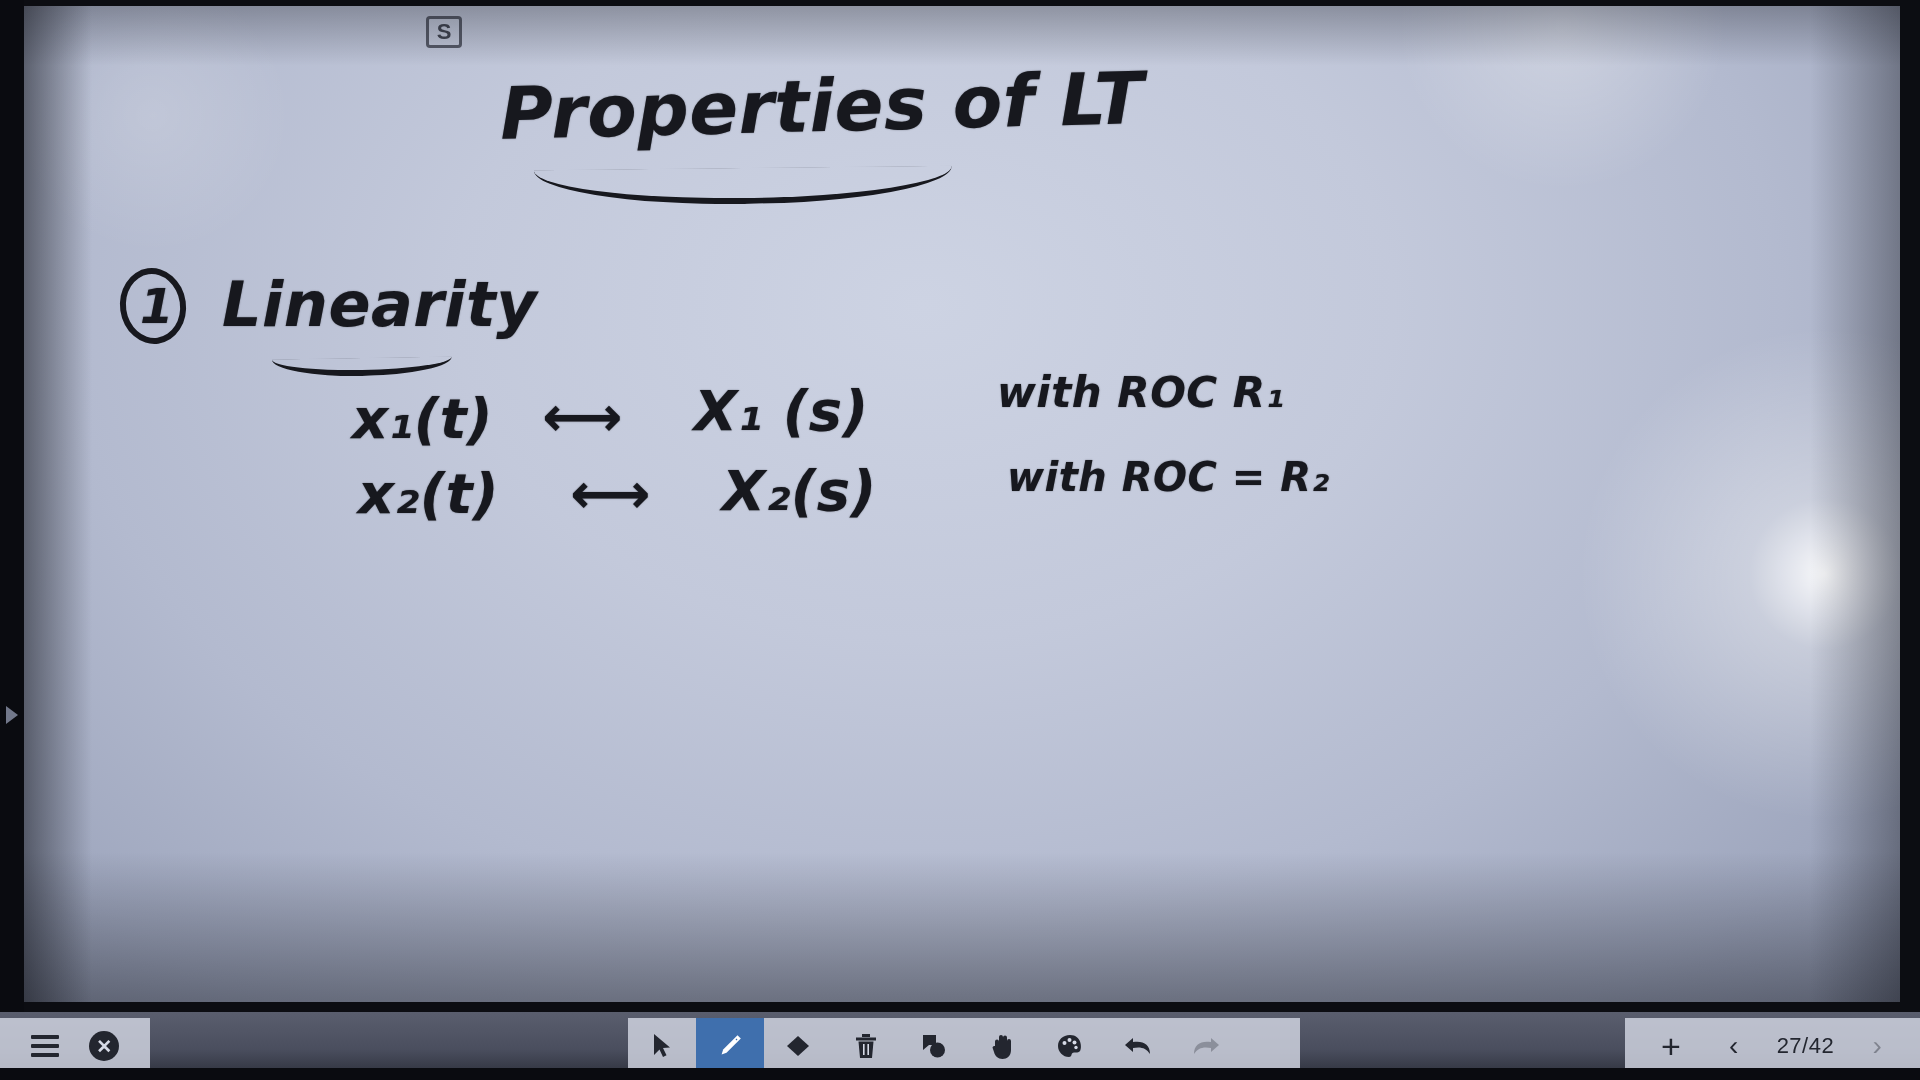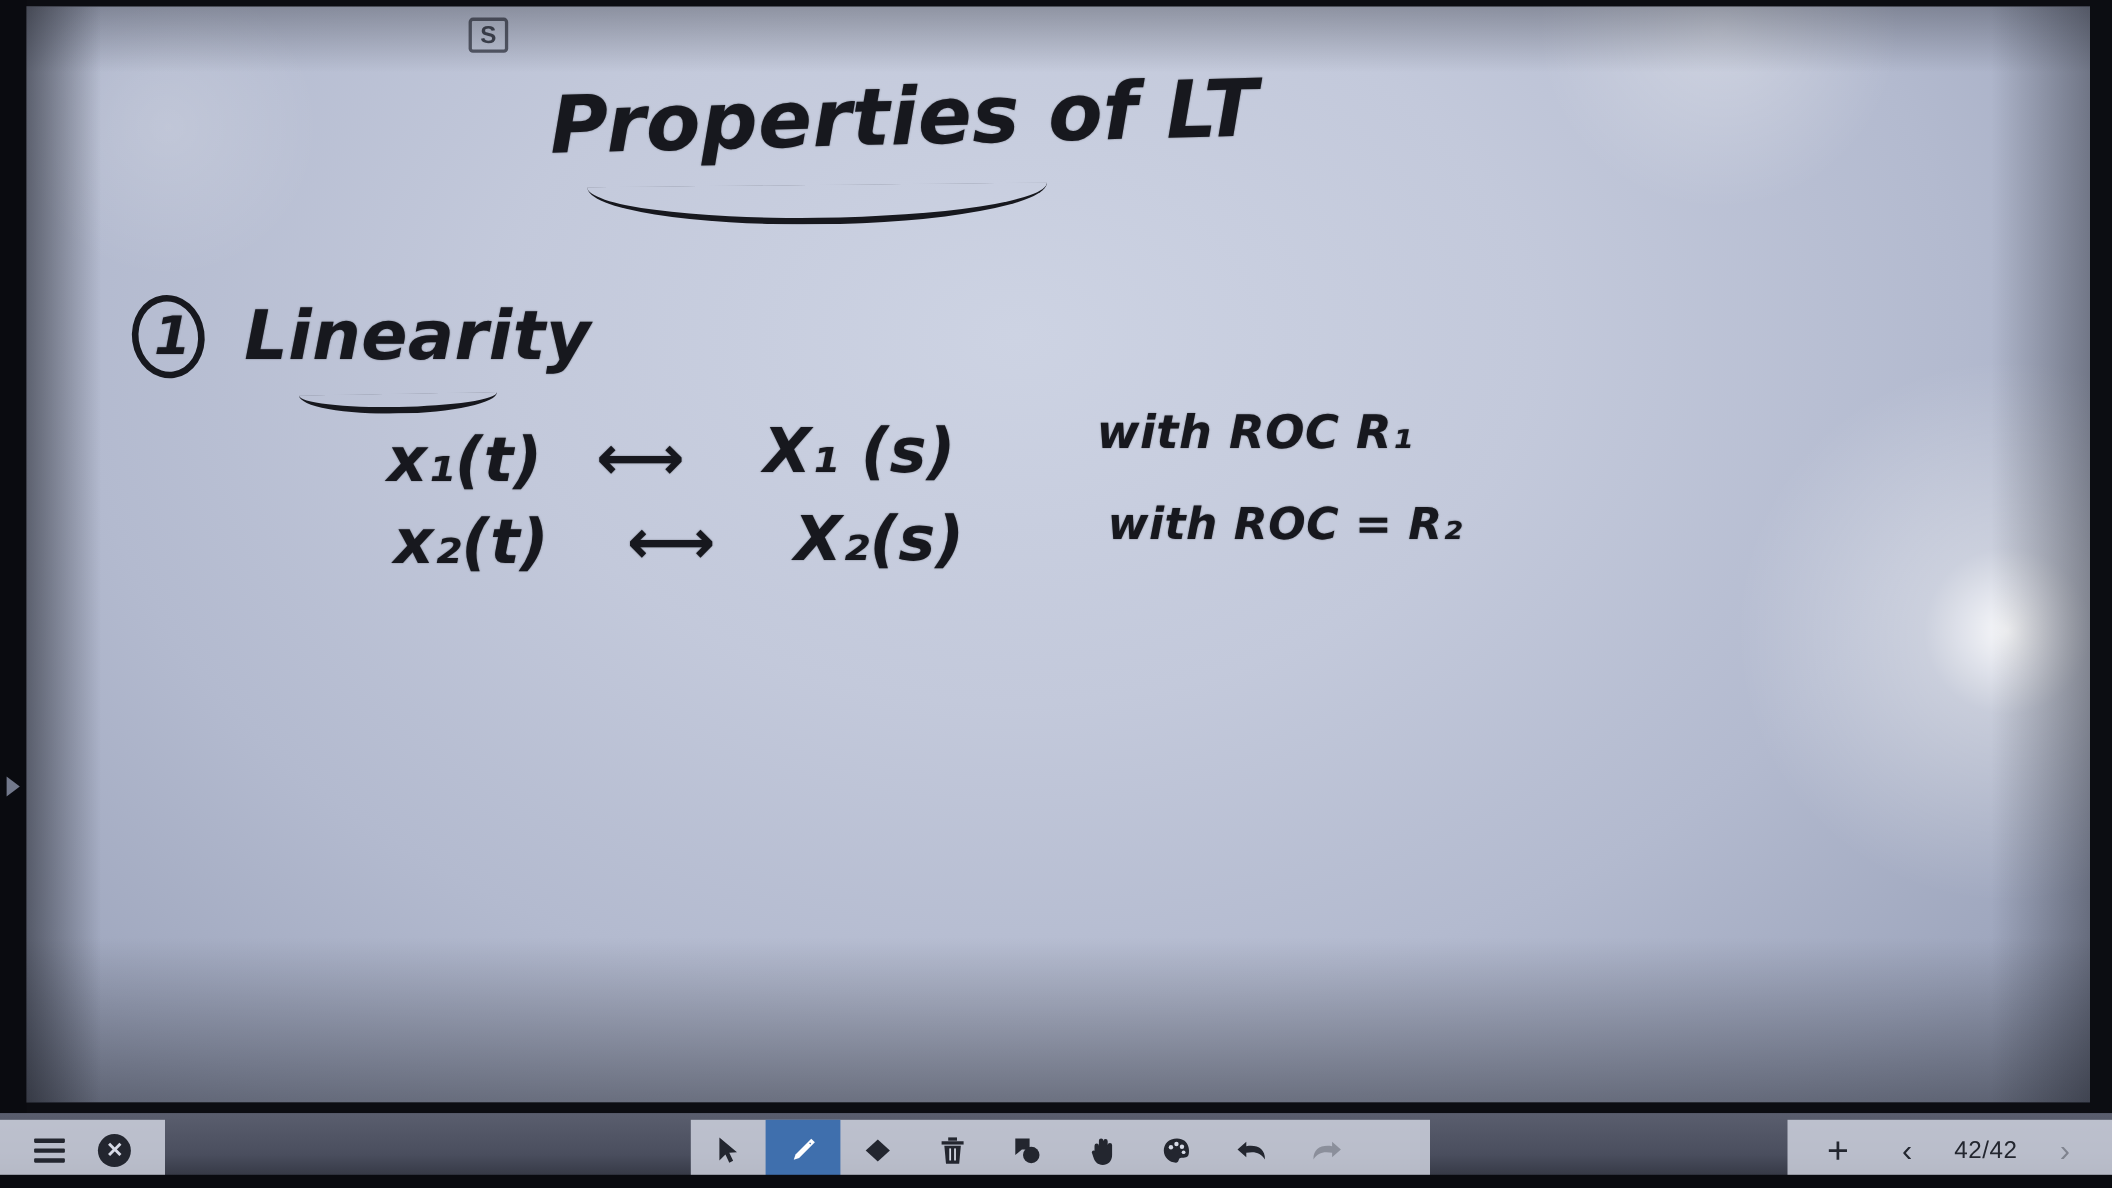--- a/index.html
+++ b/index.html
@@ -271,20 +271,20 @@
             <path d="M19 3 L27 10 L19 17 L19 13 C11 11.5 6 13 2 19 C2 9 9 5.5 19 7 Z" fill="#23262f"></path>
           </svg>
         </span>
       </div>
 
     </div>
 
     <div class="panel" id="page-panel">
       <div id="page-plus" class="pagebtn">+</div>
       <div id="page-prev" class="pagebtn">‹</div>
-      <div id="page-count">42/42</div>
+      <div id="page-count">27/42</div>
       <div id="page-next" class="pagebtn">›</div>
     </div>
 
   </div>
 
   <div id="bottom-strip"></div>
 </div>
 
 </body></html>

